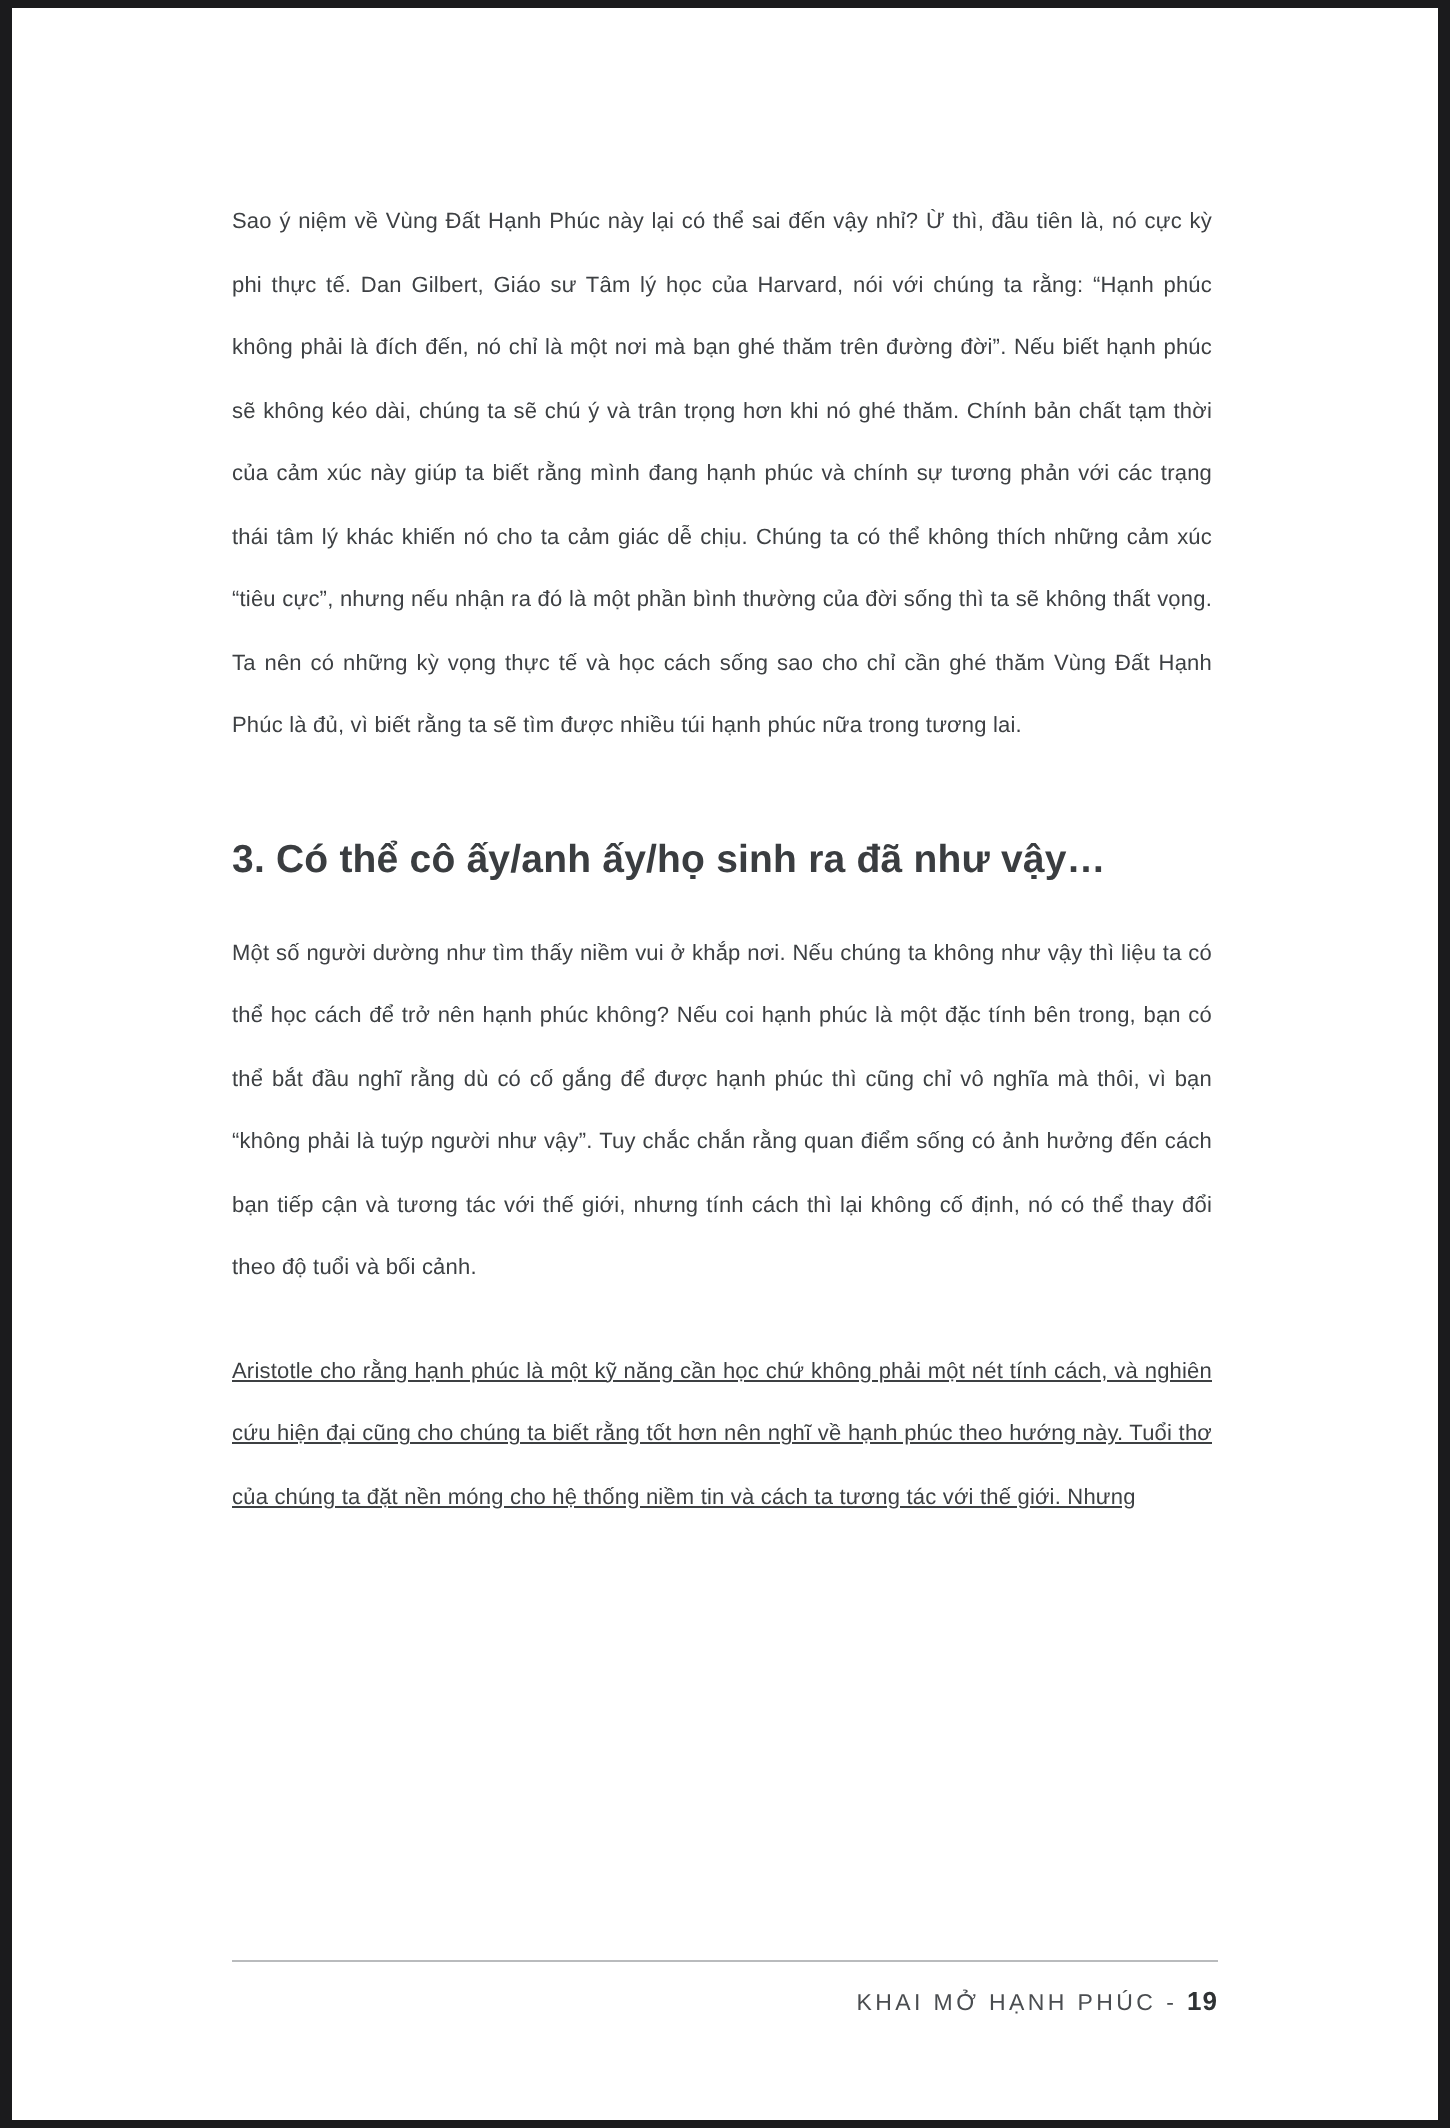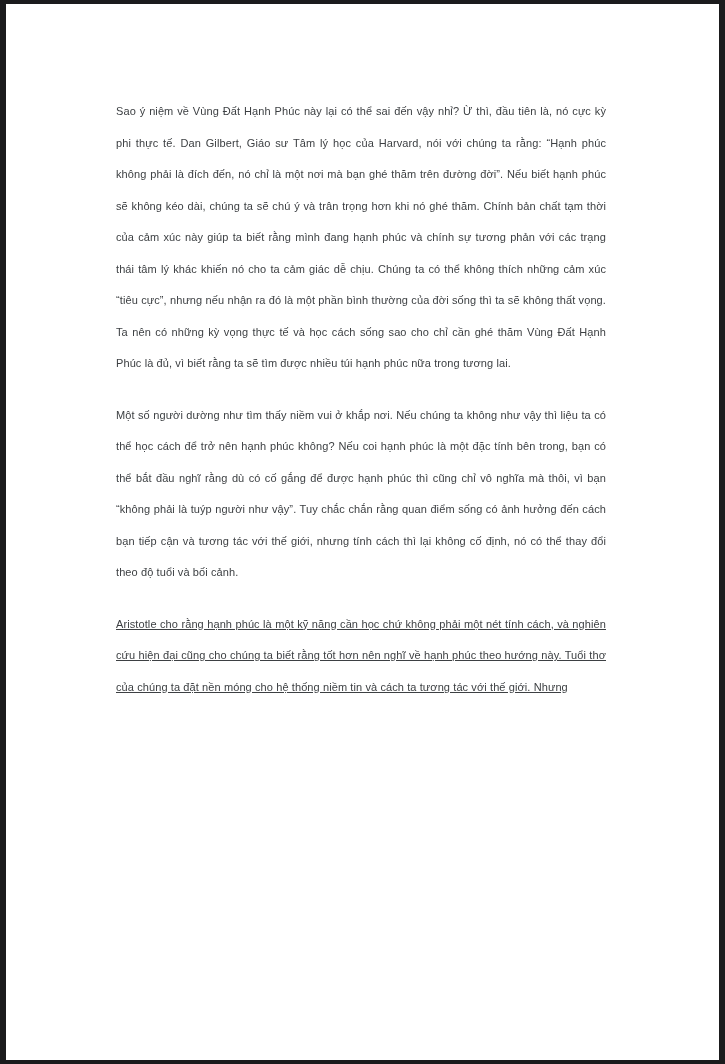--- a/index.html
+++ b/index.html
@@ -94,19 +94,28 @@
 
 <div class="page">
   <div class="edge edge-left"></div>
   <div class="edge edge-right"></div>
   <div class="edge-top"></div>
   <div class="edge-bottom"></div>
 
   <div class="content">
     <p class="para">Sao ý niệm về Vùng Đất Hạnh Phúc này lại có thể sai đến vậy nhỉ? Ừ thì, đầu tiên là, nó cực kỳ phi thực tế. Dan Gilbert, Giáo sư Tâm lý học của Harvard, nói với chúng ta rằng: “Hạnh phúc không phải là đích đến, nó chỉ là một nơi mà bạn ghé thăm trên đường đời”. Nếu biết hạnh phúc sẽ không kéo dài, chúng ta sẽ chú ý và trân trọng hơn khi nó ghé thăm. Chính bản chất tạm thời của cảm xúc này giúp ta biết rằng mình đang hạnh phúc và chính sự tương phản với các trạng thái tâm lý khác khiến nó cho ta cảm giác dễ chịu. Chúng ta có thể không thích những cảm xúc “tiêu cực”, nhưng nếu nhận ra đó là một phần bình thường của đời sống thì ta sẽ không thất vọng. Ta nên có những kỳ vọng thực tế và học cách sống sao cho chỉ cần ghé thăm Vùng Đất Hạnh Phúc là đủ, vì biết rằng ta sẽ tìm được nhiều túi hạnh phúc nữa trong tương lai.</p>
 
+    <h2 class="heading">3. Có thể cô ấy/anh ấy/họ sinh ra đã như vậy…</h2>
 
     <p class="para">Một số người dường như tìm thấy niềm vui ở khắp nơi. Nếu chúng ta không như vậy thì liệu ta có thể học cách để trở nên hạnh phúc không? Nếu coi hạnh phúc là một đặc tính bên trong, bạn có thể bắt đầu nghĩ rằng dù có cố gắng để được hạnh phúc thì cũng chỉ vô nghĩa mà thôi, vì bạn “không phải là tuýp người như vậy”. Tuy chắc chắn rằng quan điểm sống có ảnh hưởng đến cách bạn tiếp cận và tương tác với thế giới, nhưng tính cách thì lại không cố định, nó có thể thay đổi theo độ tuổi và bối cảnh.</p>
 
     <p class="para">Aristotle cho rằng hạnh phúc là một kỹ năng cần học chứ không phải một nét tính cách, và nghiên cứu hiện đại cũng cho chúng ta biết rằng tốt hơn nên nghĩ về hạnh phúc theo hướng này. Tuổi thơ của chúng ta đặt nền móng cho hệ thống niềm tin và cách ta tương tác với thế giới. Nhưng</p>
   </div>
 
+  <div class="footer">
+    <div class="footer-rule"></div>
+    <div class="footer-line">
+      <span>KHAI MỞ HẠNH PHÚC</span>
+      <span>-</span>
+      <span class="footer-page">19</span>
+    </div>
+  </div>
 </div>
 
 </body></html>

